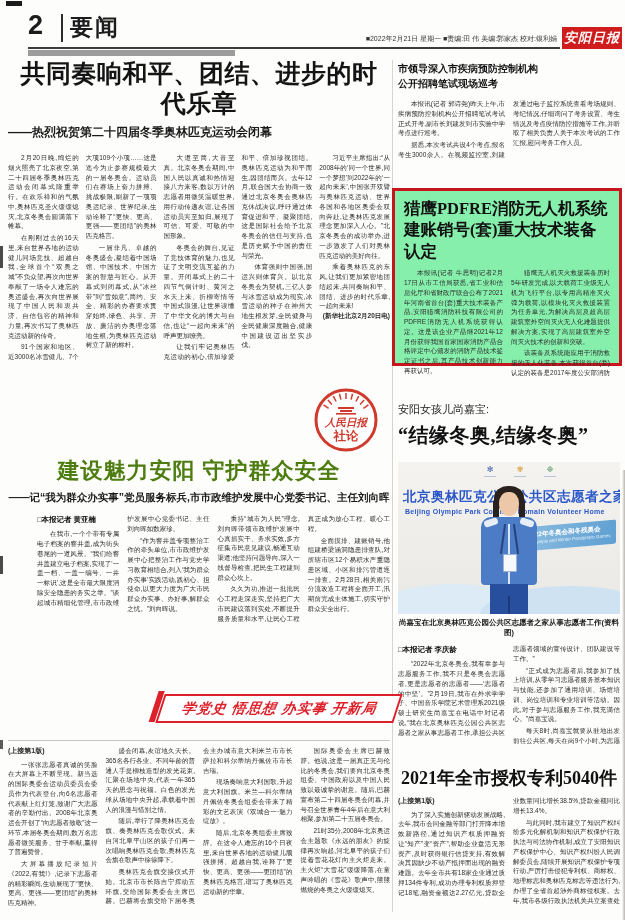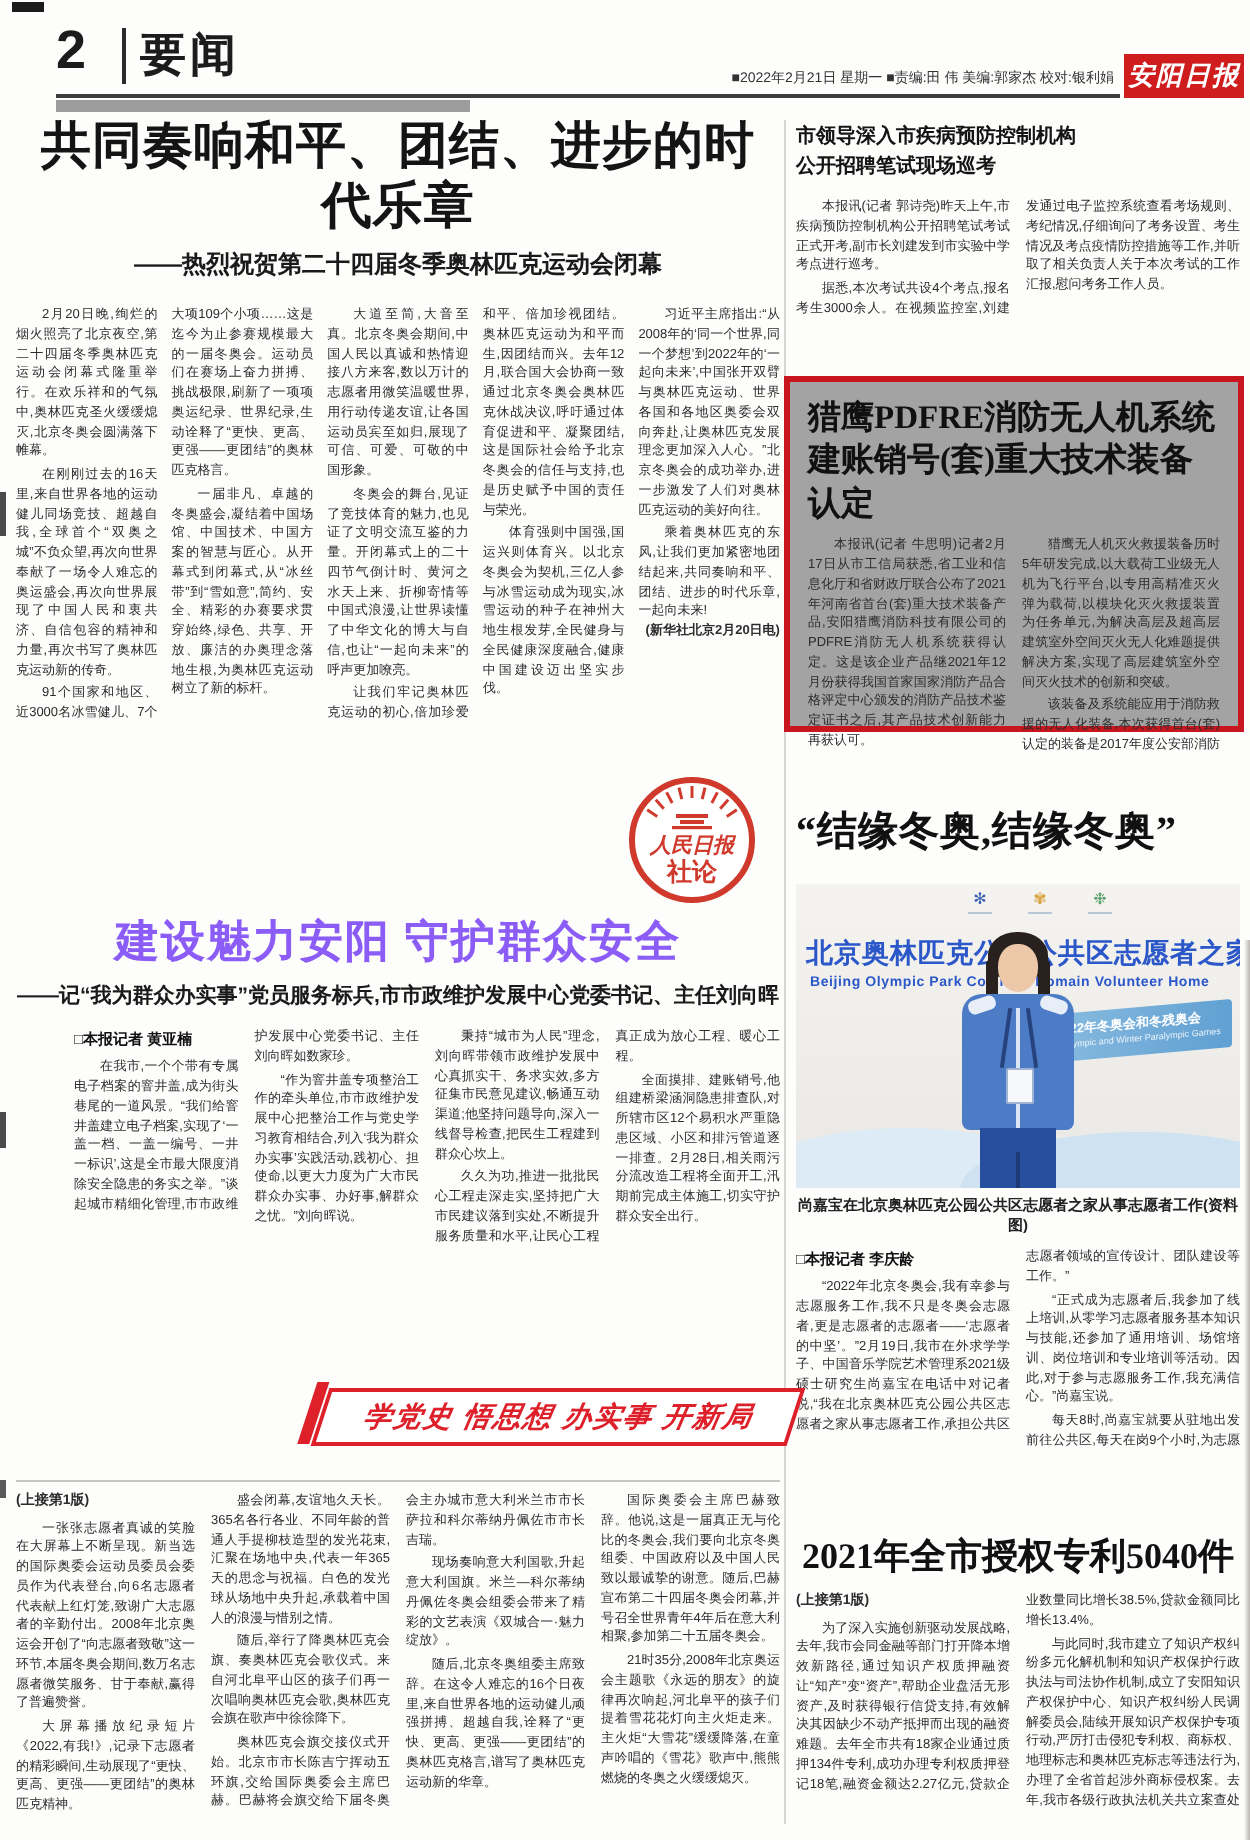--- a/index.html
+++ b/index.html
@@ -14,32 +14,32 @@
   .dateline{right:68px;top:34px;font-size:7px;color:#333;white-space:nowrap;}
   .masthead{right:3px;top:27px;width:60px;height:22px;background:#cf1c1c;color:#fff;display:flex;align-items:center;justify-content:center;font-family:"Liberation Serif",serif;font-style:italic;font-weight:bold;font-size:13px;letter-spacing:1px;}
   
   .cols{font-size:6.5px;line-height:1.5;text-align:justify;color:#2c2c2c;overflow:hidden;column-fill:balance;}
   .cols p{margin:0 0 2px;text-indent:2em;}
   .byline{font-size:7.5px;font-weight:bold;color:#111;margin:0 0 4px;}
   .jump{font-size:7px;font-weight:bold;margin:0 0 3px;}
   
   .main-art{left:8px;top:58px;width:382px;}
   .main-title{text-align:center;font-size:25px;font-weight:900;color:#141414;letter-spacing:0.5px;line-height:1.2;}
-  .main-sub{text-align:center;font-size:12px;font-weight:bold;color:#1a1a1a;margin-top:6px;}
+  .main-sub{text-align:left;font-size:12px;font-weight:bold;color:#1a1a1a;margin-top:6px;}
   .main-body{margin-top:12px;height:318px;column-count:5;column-gap:7px;}
   .credit{font-weight:bold;text-align:right;text-indent:0!important;}
   
   .stamp{left:312px;top:386px;width:68px;height:68px;}
   
   .v-div{left:392px;top:60px;width:1px;height:852px;background:#d8d5d0;}
   .rt{left:398px;top:62px;width:222px;}
   .rt-title{font-size:10px;font-weight:900;color:#141414;line-height:1.45;}
   .rt-body{margin-top:8px;height:62px;column-count:2;column-gap:8px;}
   
-  .redbox{left:392px;top:188px;width:230px;height:178px;border:3px solid #c8161e;background:#a3a3a3;box-sizing:border-box;padding:7px 9px 5px;}
+  .redbox{left:392px;top:188px;width:230px;height:178px;border:3px solid #c8161e;background:#86efac;box-sizing:border-box;padding:7px 9px 5px;}
   .rb-title{font-family:"Liberation Serif","DejaVu Serif",serif;font-size:16.5px;font-weight:900;color:#111;line-height:1.3;}
   .rb-body{margin-top:6px;height:112px;column-count:2;column-gap:8px;}
   
   .vol{left:398px;top:402px;width:222px;}
   .vol-kicker{font-size:11px;color:#222;margin-bottom:5px;}
   .vol-head{font-family:"Liberation Serif","DejaVu Serif",serif;font-size:20px;font-weight:900;color:#111;margin-bottom:13px;letter-spacing:0.5px;}
   .photo{position:relative;width:222px;height:152px;background:linear-gradient(#f4f3f0,#e9e8e4);overflow:hidden;}
   .ph-logos{position:absolute;left:86px;top:4px;display:flex;gap:18px;}
   .ph-logo{font-size:8px;line-height:1;text-align:center;}
   .ph-logo i{display:block;width:12px;height:1px;background:#b9c6d8;margin:2px auto 0;}
@@ -63,21 +63,21 @@
   .ph-pants{position:absolute;left:92px;top:122px;width:38px;height:30px;background:#274f9e;}
   .ph-legdiv{position:absolute;left:110px;top:134px;width:2px;height:18px;background:#1c3a77;}
   .ph-caption{font-size:7.5px;font-weight:bold;text-align:center;color:#222;margin-top:4px;}
   .vol-body{margin-top:6px;height:104px;column-count:2;column-gap:8px;}
   
   .patent{left:398px;top:766px;width:222px;}
   .pt-title{font-family:"Liberation Serif","DejaVu Serif",serif;font-size:18px;font-weight:900;text-align:center;color:#111;margin-bottom:6px;}
   .pt-body{height:112px;column-count:2;column-gap:8px;}
   
   .mid{left:8px;top:456px;width:382px;}
-  .mid-title{text-align:center;font-size:22px;font-weight:900;color:#8b5cf6;letter-spacing:1px;}
+  .mid-title{text-align:center;font-size:22px;font-weight:900;color:#4d7c0f;letter-spacing:1px;}
   .mid-sub{text-align:center;font-size:10.5px;font-weight:bold;color:#1a1a1a;margin-top:5px;}
   .mid-body{margin-top:9px;height:216px;column-count:4;column-gap:8px;margin-left:29px;}
   
   .banner{left:160px;top:694px;width:234px;height:25px;border:2px solid #dd2029;background:#fff;transform:skewX(-18deg);display:flex;align-items:center;justify-content:center;z-index:5;}
   .banner-slash{position:absolute;left:-9px;top:-5px;width:6px;height:31px;background:#dd2029;}
   .banner-text{font-weight:900;font-style:italic;color:#dd2029;font-size:14px;letter-spacing:1px;transform:skewX(8deg);white-space:nowrap;}
   
   .bl-rule{left:8px;top:740px;width:382px;height:1px;background:#c9c6c1;}
   .bl{left:8px;top:746px;width:382px;}
   .bl-body{height:168px;column-count:4;column-gap:8px;}
@@ -168,20 +168,21 @@
     <div>建账销号(套)重大技术装备认定</div>
   </div>
   <div class="cols rb-body">
       <p>本报讯(记者 牛思明)记者2月17日从市工信局获悉,省工业和信息化厅和省财政厅联合公布了2021年河南省首台(套)重大技术装备产品,安阳猎鹰消防科技有限公司的PDFRE消防无人机系统获得认定。这是该企业产品继2021年12月份获得我国首家国家消防产品合格评定中心颁发的消防产品技术鉴定证书之后,其产品技术创新能力再获认可。</p>
       <p>猎鹰无人机灭火救援装备历时5年研发完成,以大载荷工业级无人机为飞行平台,以专用高精准灭火弹为载荷,以模块化灭火救援装置为任务单元,为解决高层及超高层建筑室外空间灭火无人化难题提供解决方案,实现了高层建筑室外空间灭火技术的创新和突破。</p>
       <p>该装备及系统能应用于消防救援的无人化装备,本次获得首台(套)认定的装备是2017年度公安部消防局重点科技计划项目的科技创新成果。该公司建有无人机性能测试试验室、灭火药剂检测试验室等,组建有安阳市无人机消防重点实验室和工程技术研究中心,取得了40项专利技术。2021年,该公司承担了安阳市重大科技专项《无人机灭火及应急救援系列装备研发及产业化》项目。</p>
     </div>
 </div>
 
 <div class="abs vol">
+  <div class="vol-kicker">安阳女孩儿尚嘉宝:</div>
   <div class="vol-head">“结缘冬奥,结缘冬奥”</div>
   <div class="photo">
     <div class="ph-logos">
       <div class="ph-logo" style="color:#3a62b0"><span>✻</span><i></i></div>
       <div class="ph-logo" style="color:#d8a23c"><span>✾</span><i></i></div>
       <div class="ph-logo" style="color:#5aa06a"><span>❉</span><i></i></div>
     </div>
     <div class="ph-cn">北京奥林匹克公园公共区志愿者之家</div>
     <div class="ph-en">Beijing Olympic Park Common Domain Volunteer Home</div>
     <div class="ph-ribbon">

